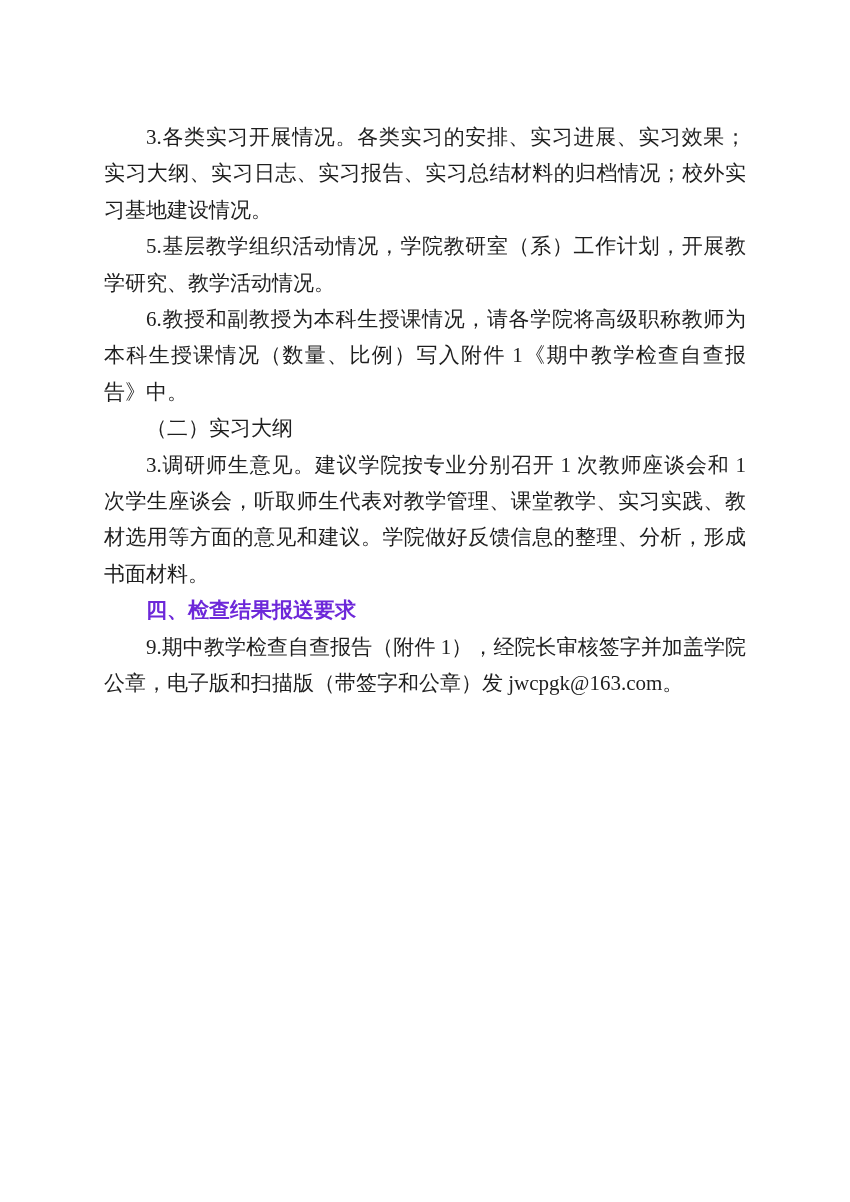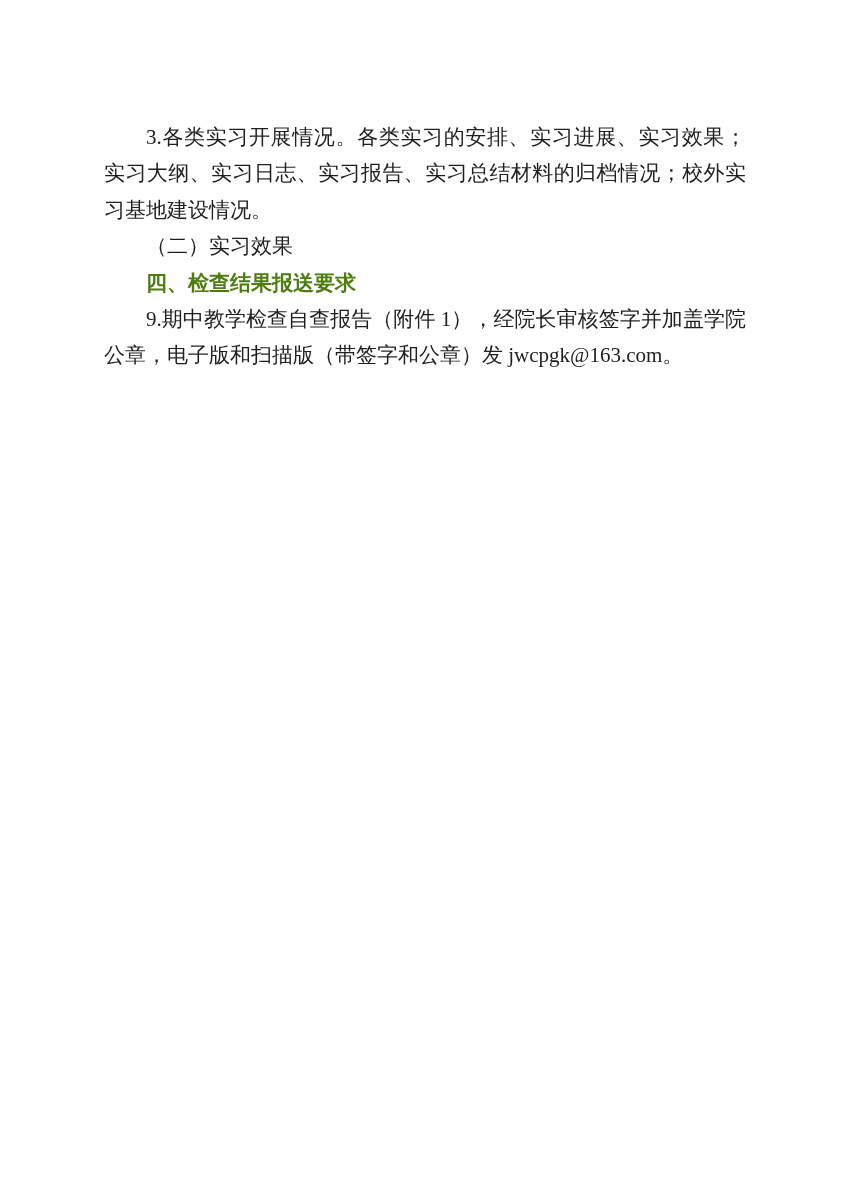--- a/index.html
+++ b/index.html
@@ -27,29 +27,32 @@
     text-align: justify;
   }
   .doc-content p {
     margin: 0;
     padding: 0;
     text-indent: 2em;
   }
   .doc-content p.heading {
     font-family: "Liberation Sans", "DejaVu Sans", sans-serif;
     font-weight: bold;
-    color: #4d7c0f;
+    color: #6d28d9;
   }
   .doc-content p.body {
     font-weight: normal;
   }
 </style>
 </head>
 <body>
 
 <div class="page">
   <div class="doc-content">
       <p class="para body">3.各类实习开展情况。各类实习的安排、实习进展、实习效果；实习大纲、实习日志、实习报告、实习总结材料的归档情况；校外实习基地建设情况。</p>
-      <p class="para body">（二）实习效果</p>
+      <p class="para body">5.基层教学组织活动情况，学院教研室（系）工作计划，开展教学研究、教学活动情况。</p>
+      <p class="para body">6.教授和副教授为本科生授课情况，请各学院将高级职称教师为本科生授课情况（数量、比例）写入附件 1《期中教学检查自查报告》中。</p>
+      <p class="para body">（二）实习大纲</p>
+      <p class="para body">3.调研师生意见。建议学院按专业分别召开 1 次教师座谈会和 1 次学生座谈会，听取师生代表对教学管理、课堂教学、实习实践、教材选用等方面的意见和建议。学院做好反馈信息的整理、分析，形成书面材料。</p>
       <p class="para heading">四、检查结果报送要求</p>
       <p class="para body">9.期中教学检查自查报告（附件 1），经院长审核签字并加盖学院公章，电子版和扫描版（带签字和公章）发 jwcpgk@163.com。</p>
     </div>
 </div>
 
 </body></html>

